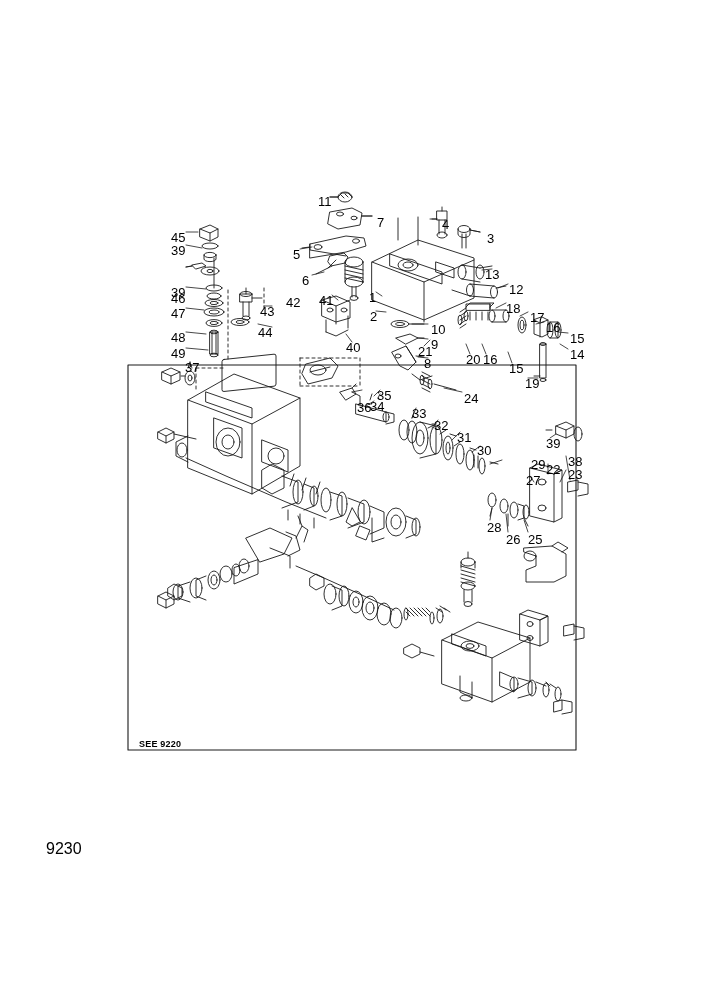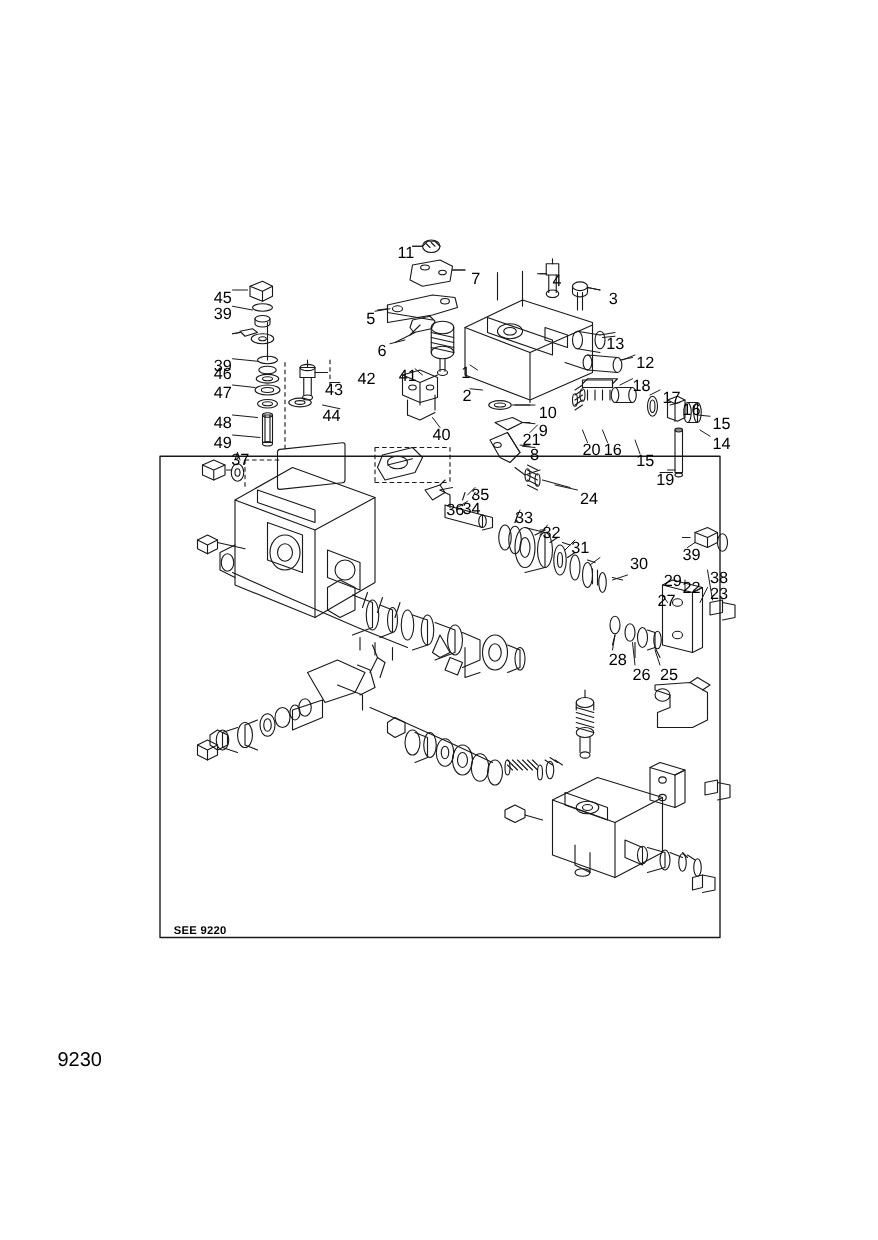--- a/index.html
+++ b/index.html
@@ -572,21 +572,21 @@
       <div class="callout" style="left: 185px; top: 361px;">37</div>
       <div class="callout" style="left: 525px; top: 377px;">19</div>
       <div class="callout" style="left: 357px; top: 389px; margin-top: 12px;">36</div>
       <div class="callout" style="left: 377px; top: 389px;">35</div>
       <div class="callout" style="left: 464px; top: 392px;">24</div>
       <div class="callout" style="left: 370px; top: 400px;">34</div>
       <div class="callout" style="left: 412px; top: 407px;">33</div>
       <div class="callout" style="left: 434px; top: 419px;">32</div>
       <div class="callout" style="left: 546px; top: 437px;">39</div>
       <div class="callout" style="left: 457px; top: 431px;">31</div>
-      <div class="callout" style="left: 504px; top: 444px;">30</div>
+      <div class="callout" style="left: 477px; top: 444px;">30</div>
       <div class="callout" style="left: 568px; top: 455px;">38</div>
       <div class="callout" style="left: 499px; top: 458px; padding-left: 32px;">29</div>
       <div class="callout" style="left: 546px; top: 463px;">22</div>
       <div class="callout" style="left: 568px; top: 468px;">23</div>
       <div class="callout" style="left: 526px; top: 474px;">27</div>
       <div class="callout" style="left: 487px; top: 521px;">28</div>
       <div class="callout" style="left: 506px; top: 533px;">26</div>
       <div class="callout" style="left: 528px; top: 533px;">25</div>
     </div>
 

